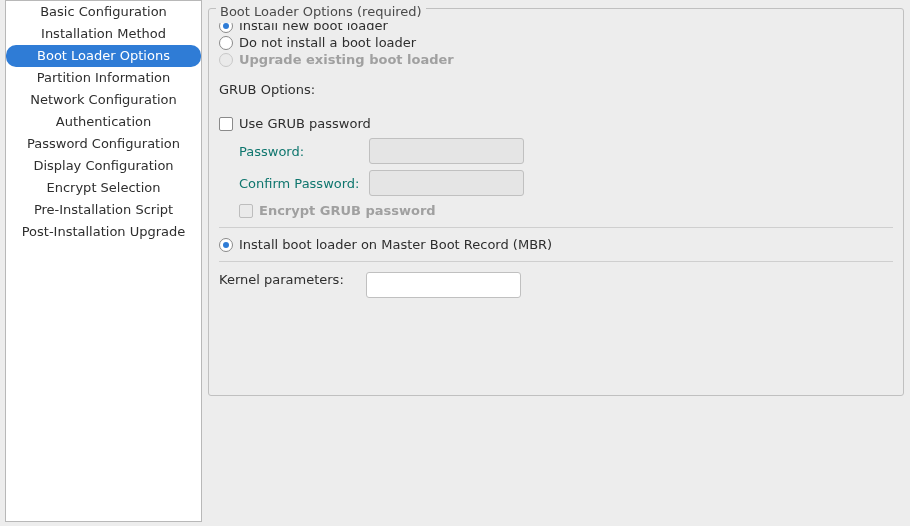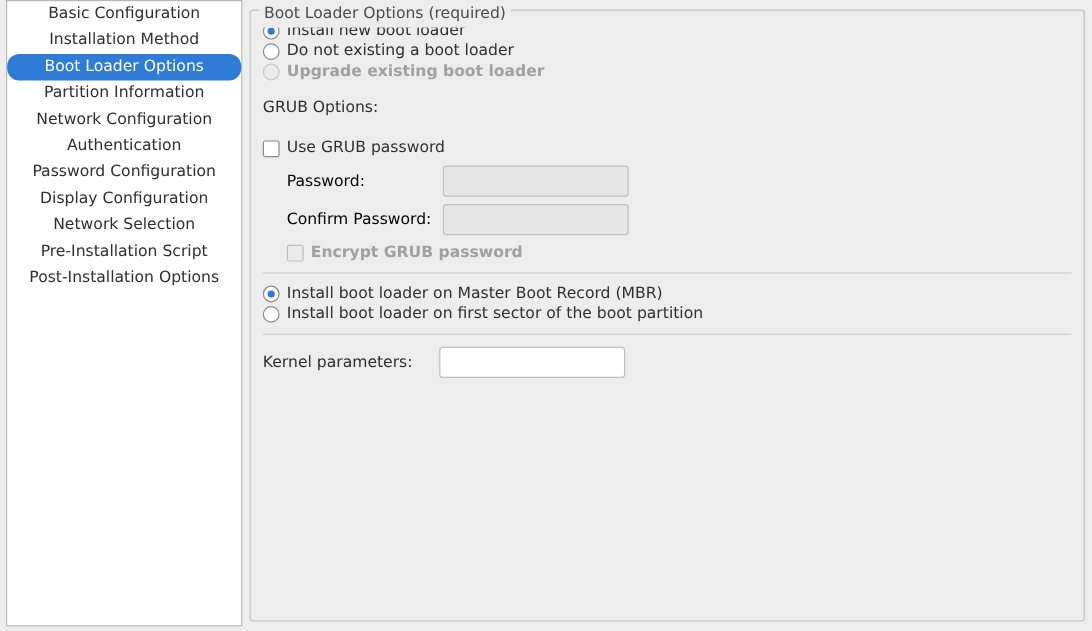--- a/index.html
+++ b/index.html
@@ -46,21 +46,21 @@
     padding: 4px 4px;
     font-size: 13px;
     color: #4a4a4a;
     z-index: 2;
   }
   .panel {
     border: 1px solid #c0c0c0;
     border-radius: 3px;
     margin-top: 8px;
     padding: 8px 10px 10px 10px;
-    height: 510px;
+    height: 388px;
     background: #ededed;
   }
   .radio-row, .check-row {
     display: flex;
     align-items: center;
     padding: 1px 0;
     gap: 6px;
   }
   .radio, .checkbox {
     width: 14px;
@@ -98,73 +98,72 @@
     font-size: 13px;
   }
   .indented { margin-left: 20px; }
   .form-row {
     display: flex;
     align-items: center;
     margin: 6px 0;
   }
   .form-label {
     width: 130px;
-    color: #000000;
+    color: #0f766e;
     font-size: 13px;
   }
   .text-input {
     width: 155px;
     height: 26px;
     border: 1px solid #c0c0c0;
     border-radius: 3px;
     background: #ffffff;
     padding: 2px 6px;
     font-size: 13px;
   }
   .text-input.disabled { background: #e5e5e5; }
   .hr {
     border: none;
     border-top: 1px solid #cfcfcf;
     margin: 8px 0;
   }
   .kernel-row {
     display: flex;
-    align-items: center;
     gap: 22px;
     margin-top: 10px;
   }
 </style>
 </head>
 <body>
 
 <div class="sidebar">
   <div class="sidebar-item">Basic Configuration</div>
   <div class="sidebar-item">Installation Method</div>
   <div class="sidebar-item selected">Boot Loader Options</div>
   <div class="sidebar-item">Partition Information</div>
   <div class="sidebar-item">Network Configuration</div>
   <div class="sidebar-item">Authentication</div>
   <div class="sidebar-item">Password Configuration</div>
   <div class="sidebar-item">Display Configuration</div>
-  <div class="sidebar-item">Network Selection</div>
+  <div class="sidebar-item">Encrypt Selection</div>
   <div class="sidebar-item">Pre-Installation Script</div>
-  <div class="sidebar-item">Post-Installation Options</div>
+  <div class="sidebar-item">Post-Installation Upgrade</div>
 </div>
 
 <div class="main">
   <div class="fieldset-label">Boot Loader Options (required)</div>
   <div class="panel">
 
     <div class="radio-row">
       <div class="radio checked"></div>
       <span>Install new boot loader</span>
     </div>
     <div class="radio-row">
       <div class="radio"></div>
-      <span>Do not existing a boot loader</span>
+      <span>Do not install a boot loader</span>
     </div>
     <div class="radio-row">
       <div class="radio" style="border-color:#c8c8c8;background:#eaeaea"></div>
       <span class="disabled-text">Upgrade existing boot loader</span>
     </div>
 
     <div class="section-label">GRUB Options:</div>
 
     <div class="check-row">
       <div class="checkbox"></div>
@@ -185,24 +184,20 @@
         <span class="disabled-text">Encrypt GRUB password</span>
       </div>
     </div>
 
     <hr class="hr">
 
     <div class="radio-row">
       <div class="radio checked"></div>
       <span>Install boot loader on Master Boot Record (MBR)</span>
     </div>
-    <div class="radio-row">
-      <div class="radio"></div>
-      <span>Install boot loader on first sector of the boot partition</span>
-    </div>
 
     <hr class="hr">
 
     <div class="kernel-row">
       <span>Kernel parameters:</span>
       <input class="text-input" value="" style="">
     </div>
 
   </div>
 </div>

